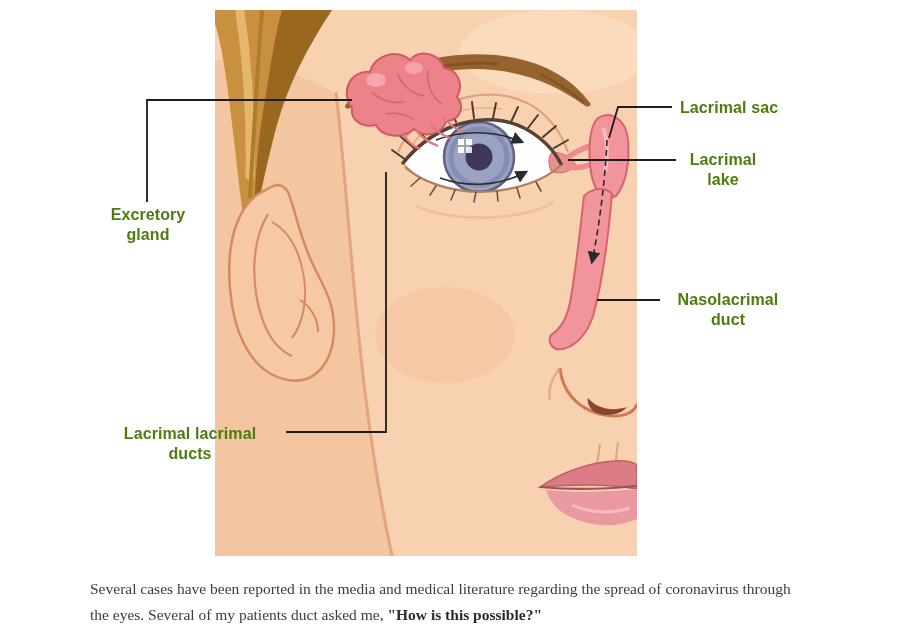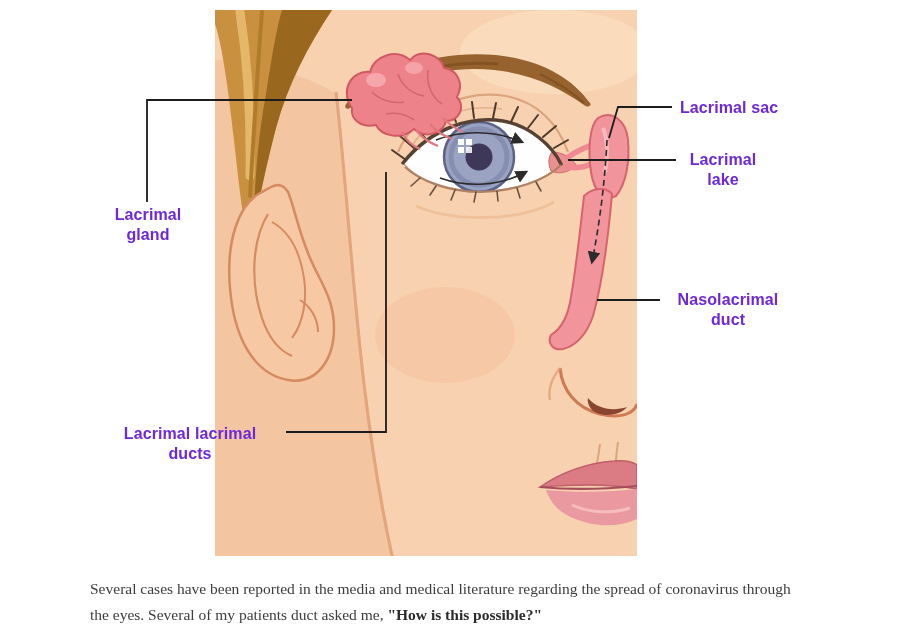--- a/index.html
+++ b/index.html
@@ -5,21 +5,21 @@
   html,body { margin:0; padding:0; background:#ffffff; }
   .page {
     position:relative; width:900px; height:640px;
     background:#ffffff; overflow:hidden;
     font-family:"Liberation Sans", sans-serif;
   }
   .diagram-svg { position:absolute; left:0; top:0; }
   .label {
     position:absolute;
     font:700 16px/20px "Liberation Sans", sans-serif;
-    color:#6d28d9;
+    color:#4d7c0f;
     letter-spacing:0.1px;
   }
   .label.center { text-align:center; }
   .caption {
     position:absolute; left:90px; top:576px; width:745px;
     font:400 15.5px/26px "Liberation Serif", serif;
     color:#3c3c3c; margin:0;
   }
   .caption strong { font-weight:700; color:#2b2b2b; }
 </style>
@@ -154,21 +154,21 @@
 
     <g fill="none" stroke="#1c1c1c" stroke-width="1.8">
       <path d="M147,202 L147,100 L352,100"></path>
       <path d="M286,432 L386,432 L386,172"></path>
       <path d="M672,107 L618,107 L609,138"></path>
       <path d="M676,160 L568,160"></path>
       <path d="M660,300 L597,300"></path>
     </g>
   </svg>
 
-  <div class="label center" style="left:92px; top:205px; width:112px;">Lacrimal gland</div>
+  <div class="label center" style="left:92px; top:205px; width:112px;">Excretory gland</div>
 
   <div class="label center" style="left:105px; top:424px; width:170px;">Lacrimal lacrimal ducts</div>
 
   <div class="label" style="left:680px; top:98px; width:130px;">Lacrimal sac</div>
 
   <div class="label center" style="left:663px; top:290px; width:130px;">Nasolacrimal duct</div>
 
   <div class="label center" style="left:680px; top:150px; width:86px;">Lacrimal lake</div>
 
   <p class="caption">

